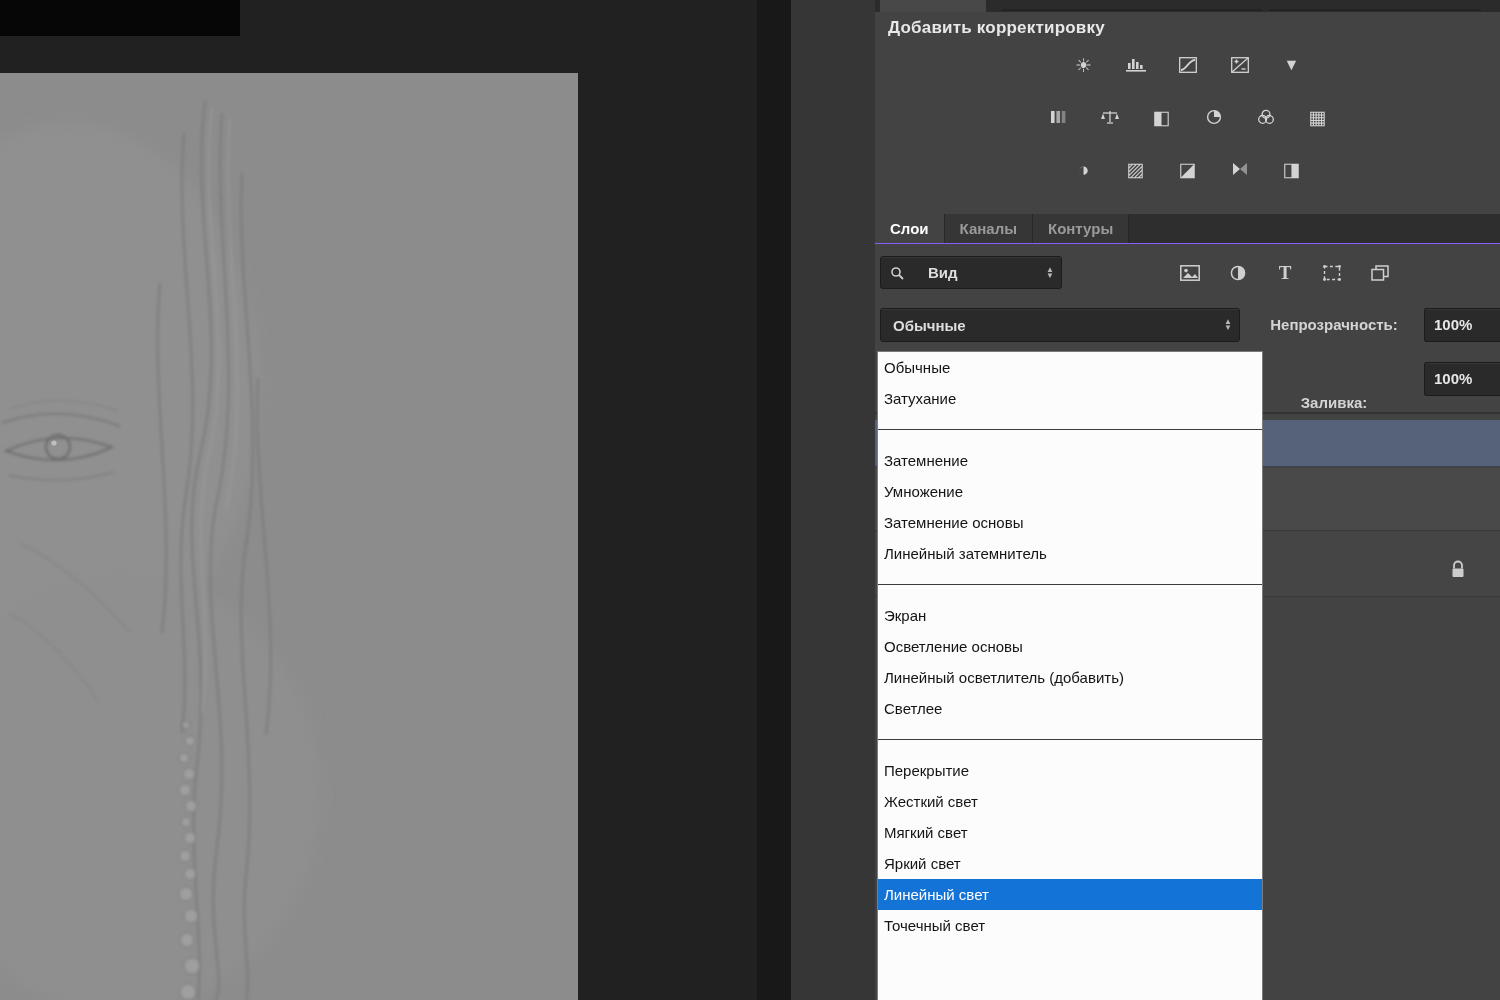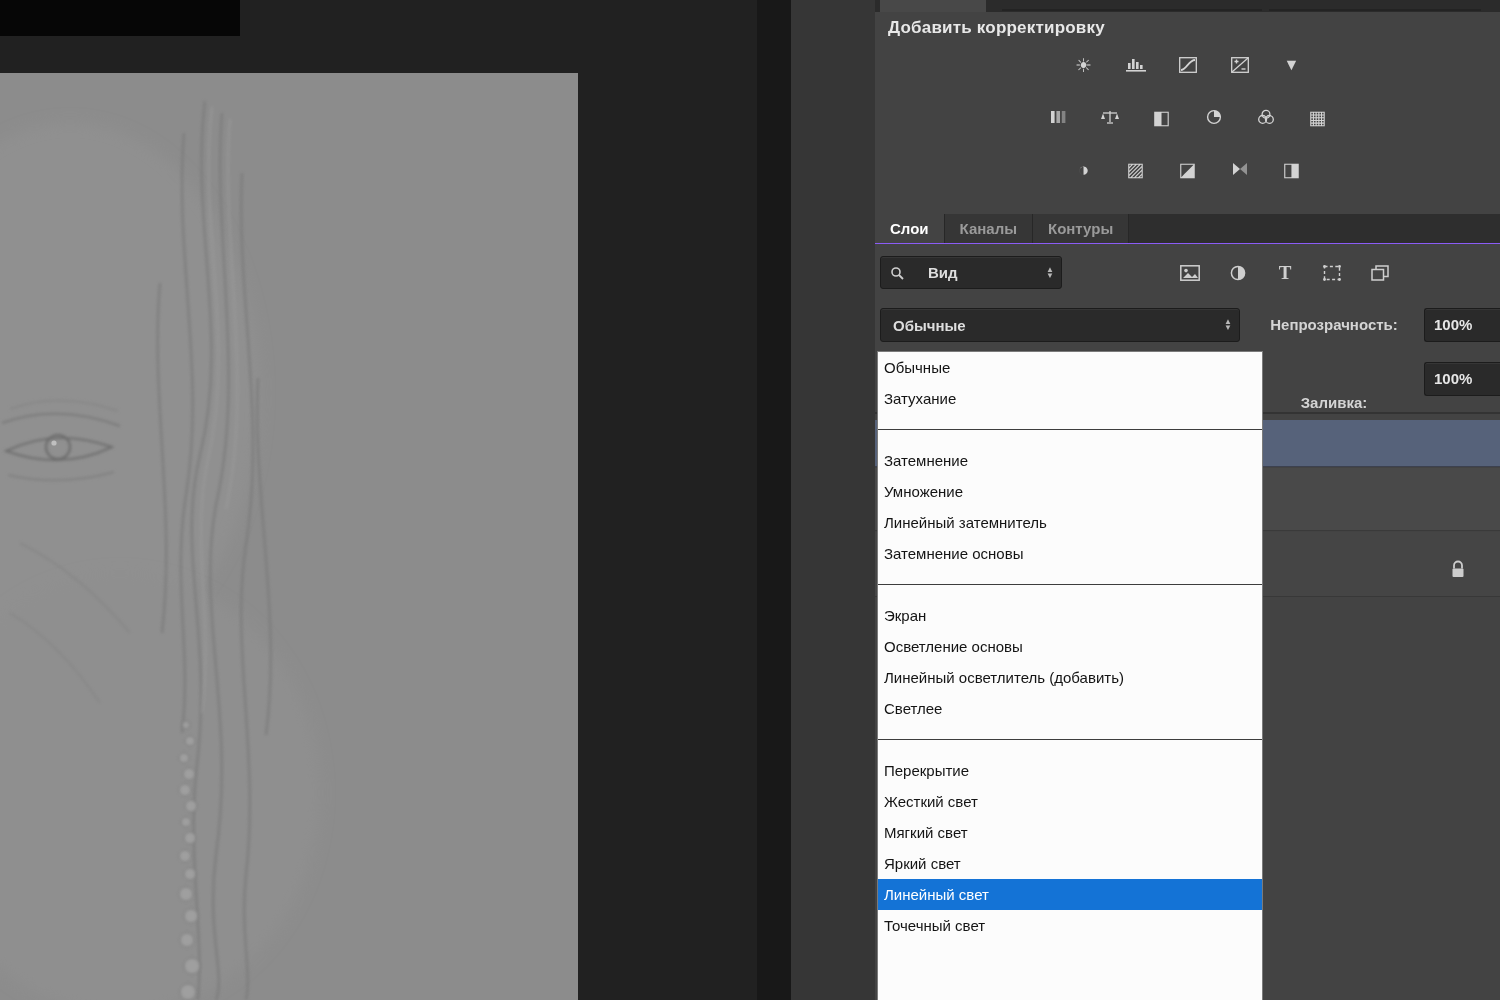--- a/index.html
+++ b/index.html
@@ -390,22 +390,22 @@
     </span>
   </div>
 </div>
 
 <div class="abs" id="blend-menu">
   <div class="mi">Обычные</div>
   <div class="mi">Затухание</div>
   <div class="mdiv"></div>
   <div class="mi">Затемнение</div>
   <div class="mi">Умножение</div>
+  <div class="mi">Затемнение основы</div>
   <div class="mi">Линейный затемнитель</div>
-  <div class="mi">Затемнение основы</div>
   <div class="mdiv"></div>
   <div class="mi">Экран</div>
   <div class="mi">Осветление основы</div>
   <div class="mi">Линейный осветлитель (добавить)</div>
   <div class="mi">Светлее</div>
   <div class="mdiv"></div>
   <div class="mi">Перекрытие</div>
   <div class="mi">Жесткий свет</div>
   <div class="mi">Мягкий свет</div>
   <div class="mi">Яркий свет</div>

